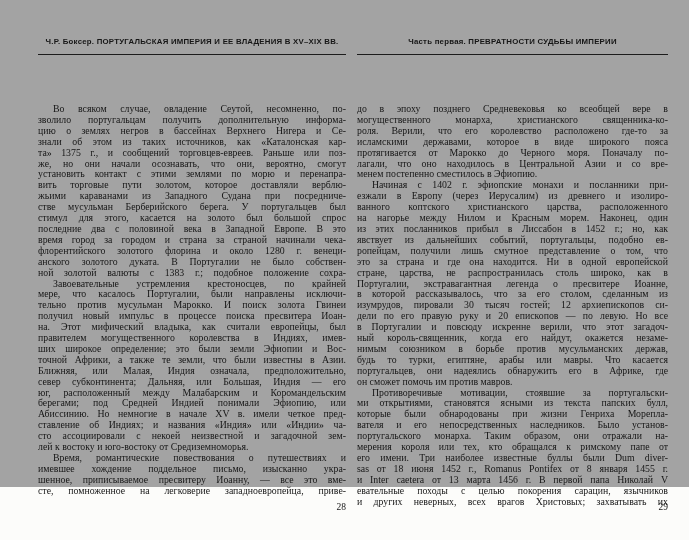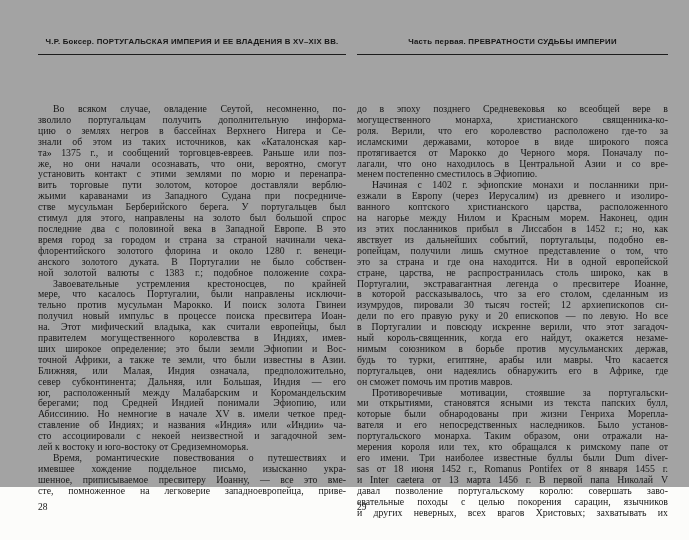--- a/index.html
+++ b/index.html
@@ -36,21 +36,21 @@
     font-size: 9.8px;
     line-height: 10.9px;
     color: #161616;
     margin-top: 32px;
   }
   .line { text-align: justify; text-align-last: justify; }
   .line.last { text-align-last: left; }
   .line.indent { text-indent: 15px; }
   .page-number {
     position: absolute; top: 502px; left: 0; right: 0;
-    text-align: left;
+    text-align: right;
     font-family: "Liberation Serif", serif;
     font-size: 9.5px;
     color: #161616;
   }
 </style>
 </head>
 <body>
 
 <div class="spread">
 
@@ -61,21 +61,21 @@
         <div class="line indent">Во всяком случае, овладение Сеутой, несомненно, по-</div>
         <div class="line">зволило португальцам получить дополнительную информа-</div>
         <div class="line">цию о землях негров в бассейнах Верхнего Нигера и Се-</div>
         <div class="line">знали об этом из таких источников, как «Каталонская кар-</div>
         <div class="line">та» 1375 г., и сообщений торговцев-евреев. Раньше или поз-</div>
         <div class="line">же, но они начали осознавать, что они, вероятно, смогут</div>
         <div class="line">установить контакт с этими землями по морю и перенапра-</div>
         <div class="line">вить торговые пути золотом, которое доставляли верблю-</div>
         <div class="line">жьими караванами из Западного Судана при посредниче-</div>
         <div class="line">стве мусульман Берберийского берега. У португальцев был</div>
-        <div class="line">стимул для этого, направлены на золото был большой спрос</div>
+        <div class="line">стимул для этого, касается на золото был большой спрос</div>
         <div class="line">последние два с половиной века в Западной Европе. В это</div>
         <div class="line">время город за городом и страна за страной начинали чека-</div>
         <div class="line">флорентийского золотого флорина и около 1280 г. венеци-</div>
         <div class="line">анского золотого дуката. В Португалии не было собствен-</div>
         <div class="line">ной золотой валюты с 1383 г.; подобное положение сохра-</div>
         <div class="line indent">Завоевательные устремления крестоносцев, по крайней</div>
         <div class="line">мере, что касалось Португалии, были направлены исключи-</div>
         <div class="line">тельно против мусульман Марокко. И поиск золота Гвинеи</div>
         <div class="line">получил новый импульс в процессе поиска пресвитера Иоан-</div>
         <div class="line">на. Этот мифический владыка, как считали европейцы, был</div>
@@ -130,20 +130,19 @@
         <div class="line last">он сможет помочь им против мавров.</div>
         <div class="line indent">Противоречивые мотивации, стоявшие за португальски-</div>
         <div class="line">ми открытиями, становятся ясными из текста папских булл,</div>
         <div class="line">которые были обнародованы при жизни Генриха Морепла-</div>
         <div class="line">вателя и его непосредственных наследников. Было установ-</div>
         <div class="line">португальского монарха. Таким образом, они отражали на-</div>
         <div class="line">мерения короля или тех, кто обращался к римскому папе от</div>
         <div class="line">его имени. Три наиболее известные буллы были Dum diver-</div>
         <div class="line">sas от 18 июня 1452 г., Romanus Pontifex от 8 января 1455 г.</div>
         <div class="line">и Inter caetera от 13 марта 1456 г. В первой папа Николай V</div>
-        <div class="line">давал позволение португальскому королю: совершать заво-</div>
         <div class="line">евательные походы с целью покорения сарацин, язычников</div>
         <div class="line">и других неверных, всех врагов Христовых; захватывать их</div>
       </div>
     <div class="page-number">29</div>
   </section>
 
 </div>
 
 </body></html>

